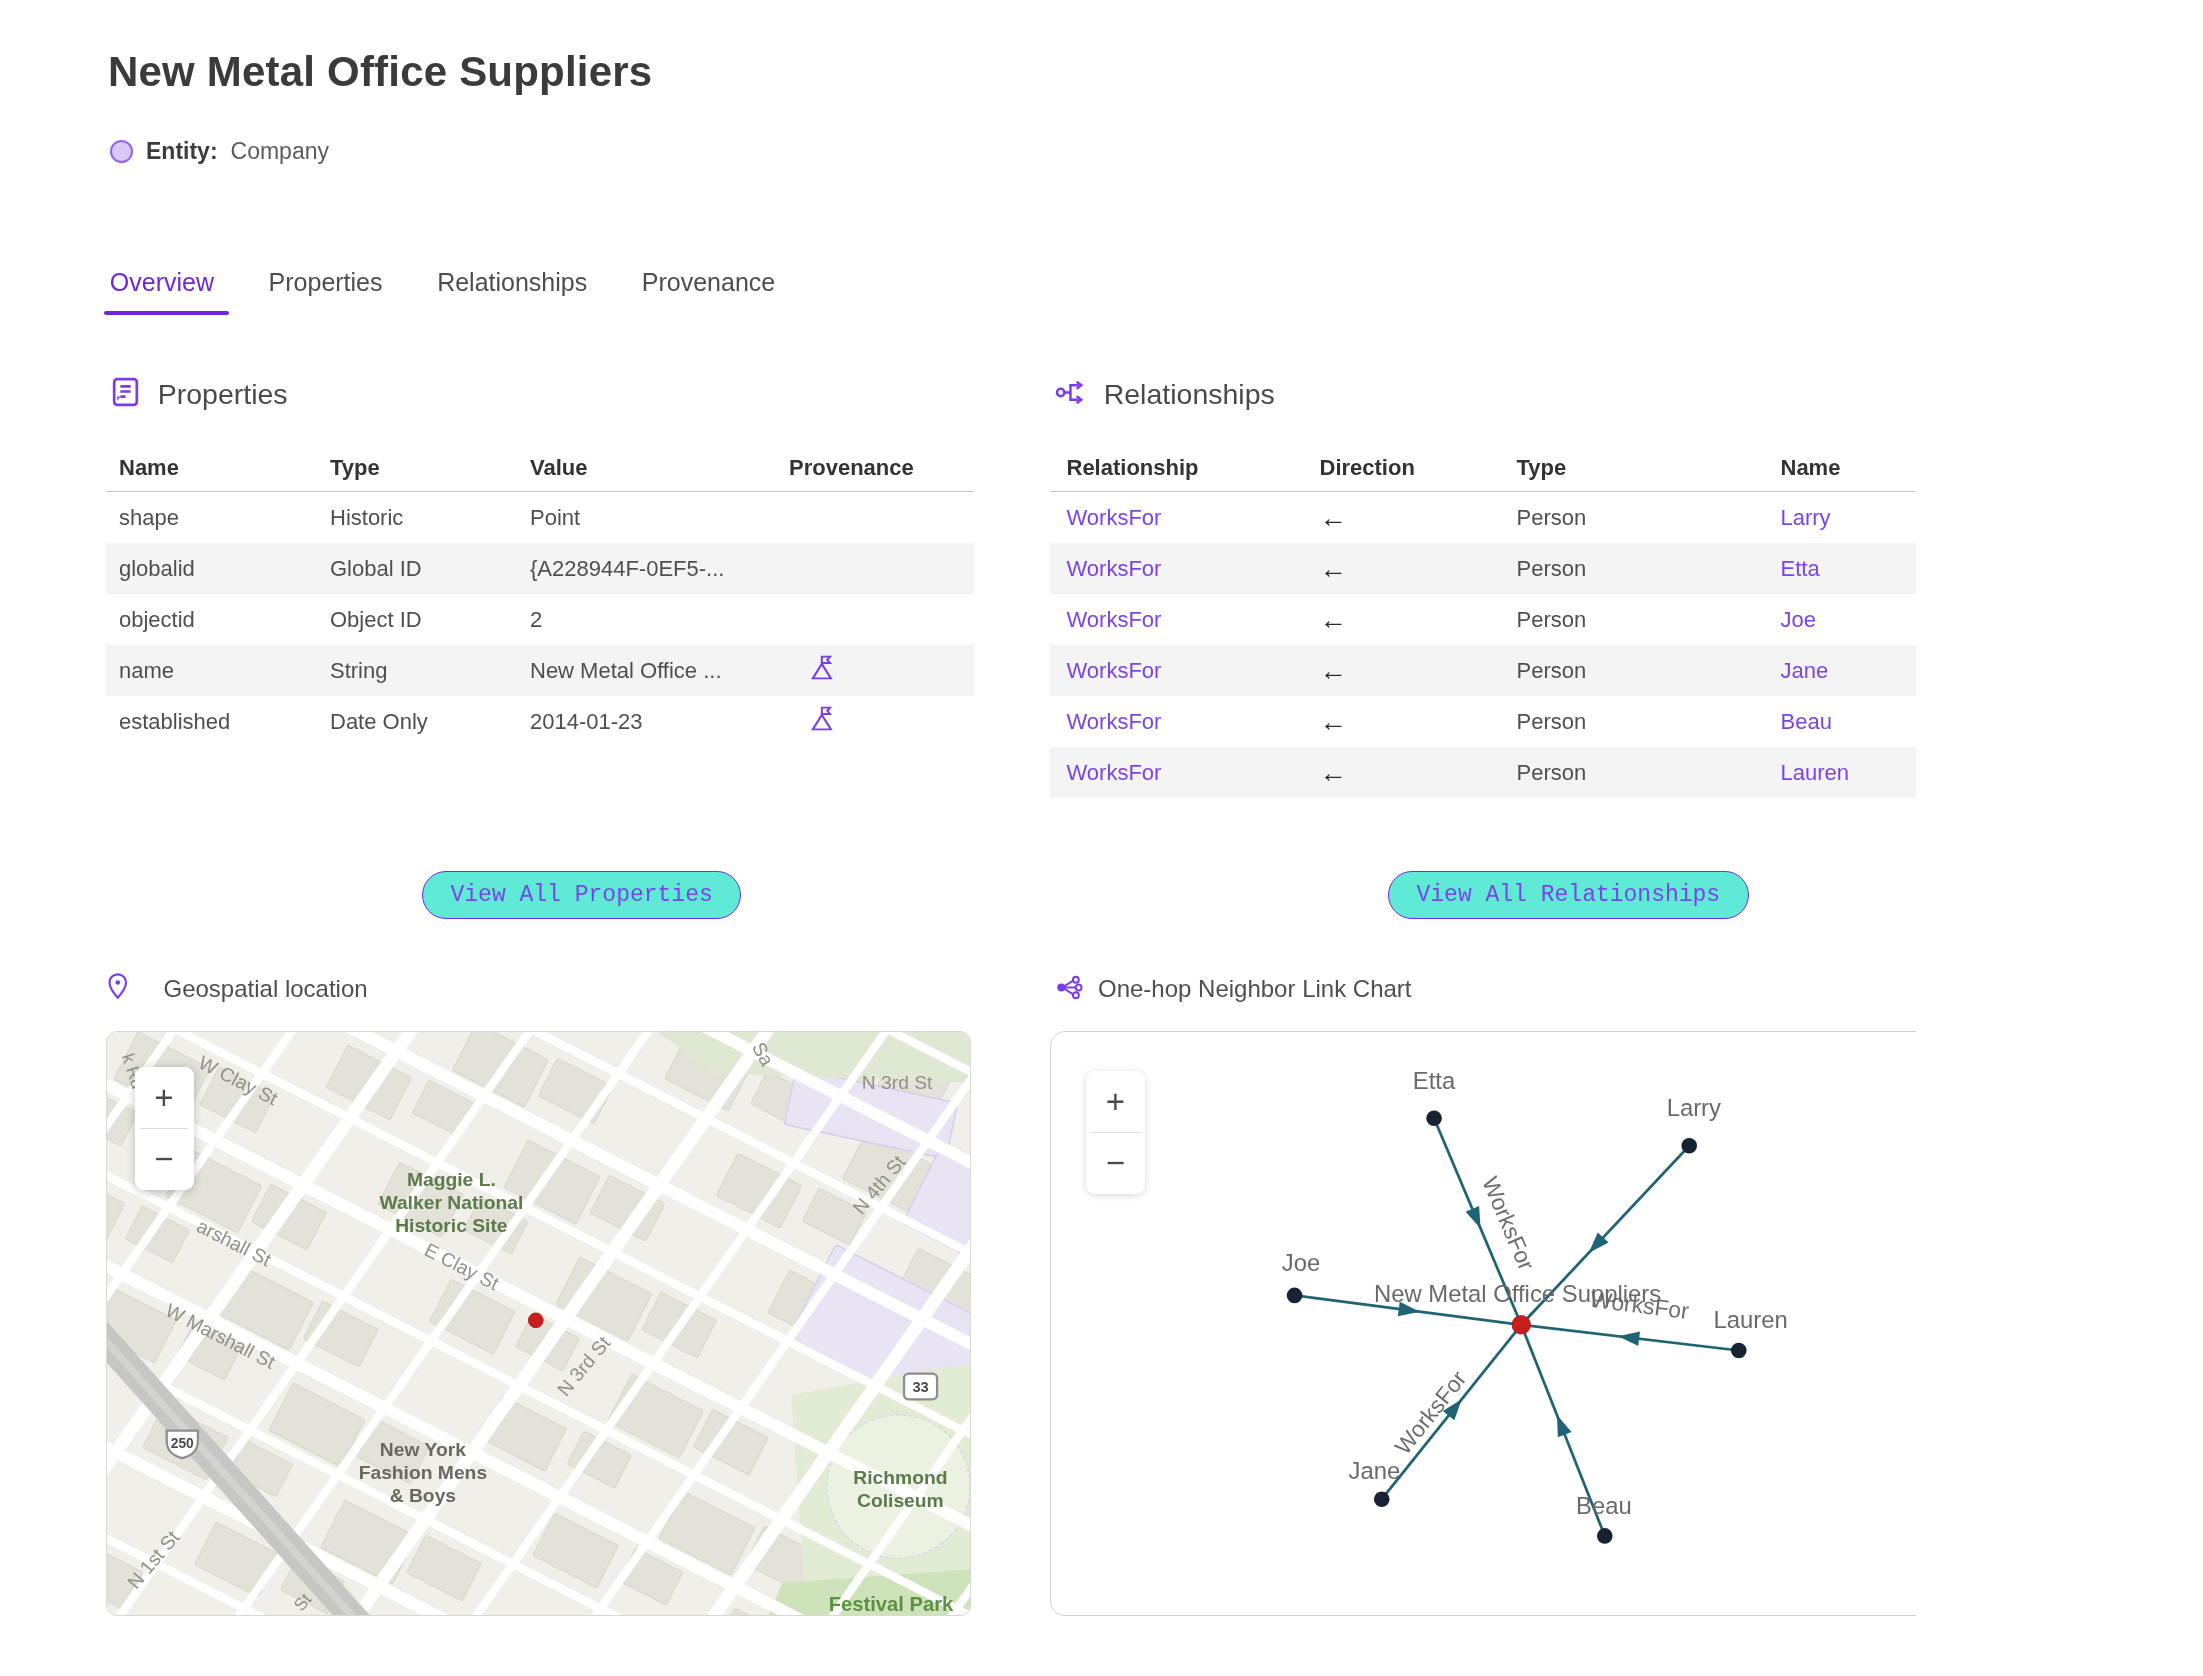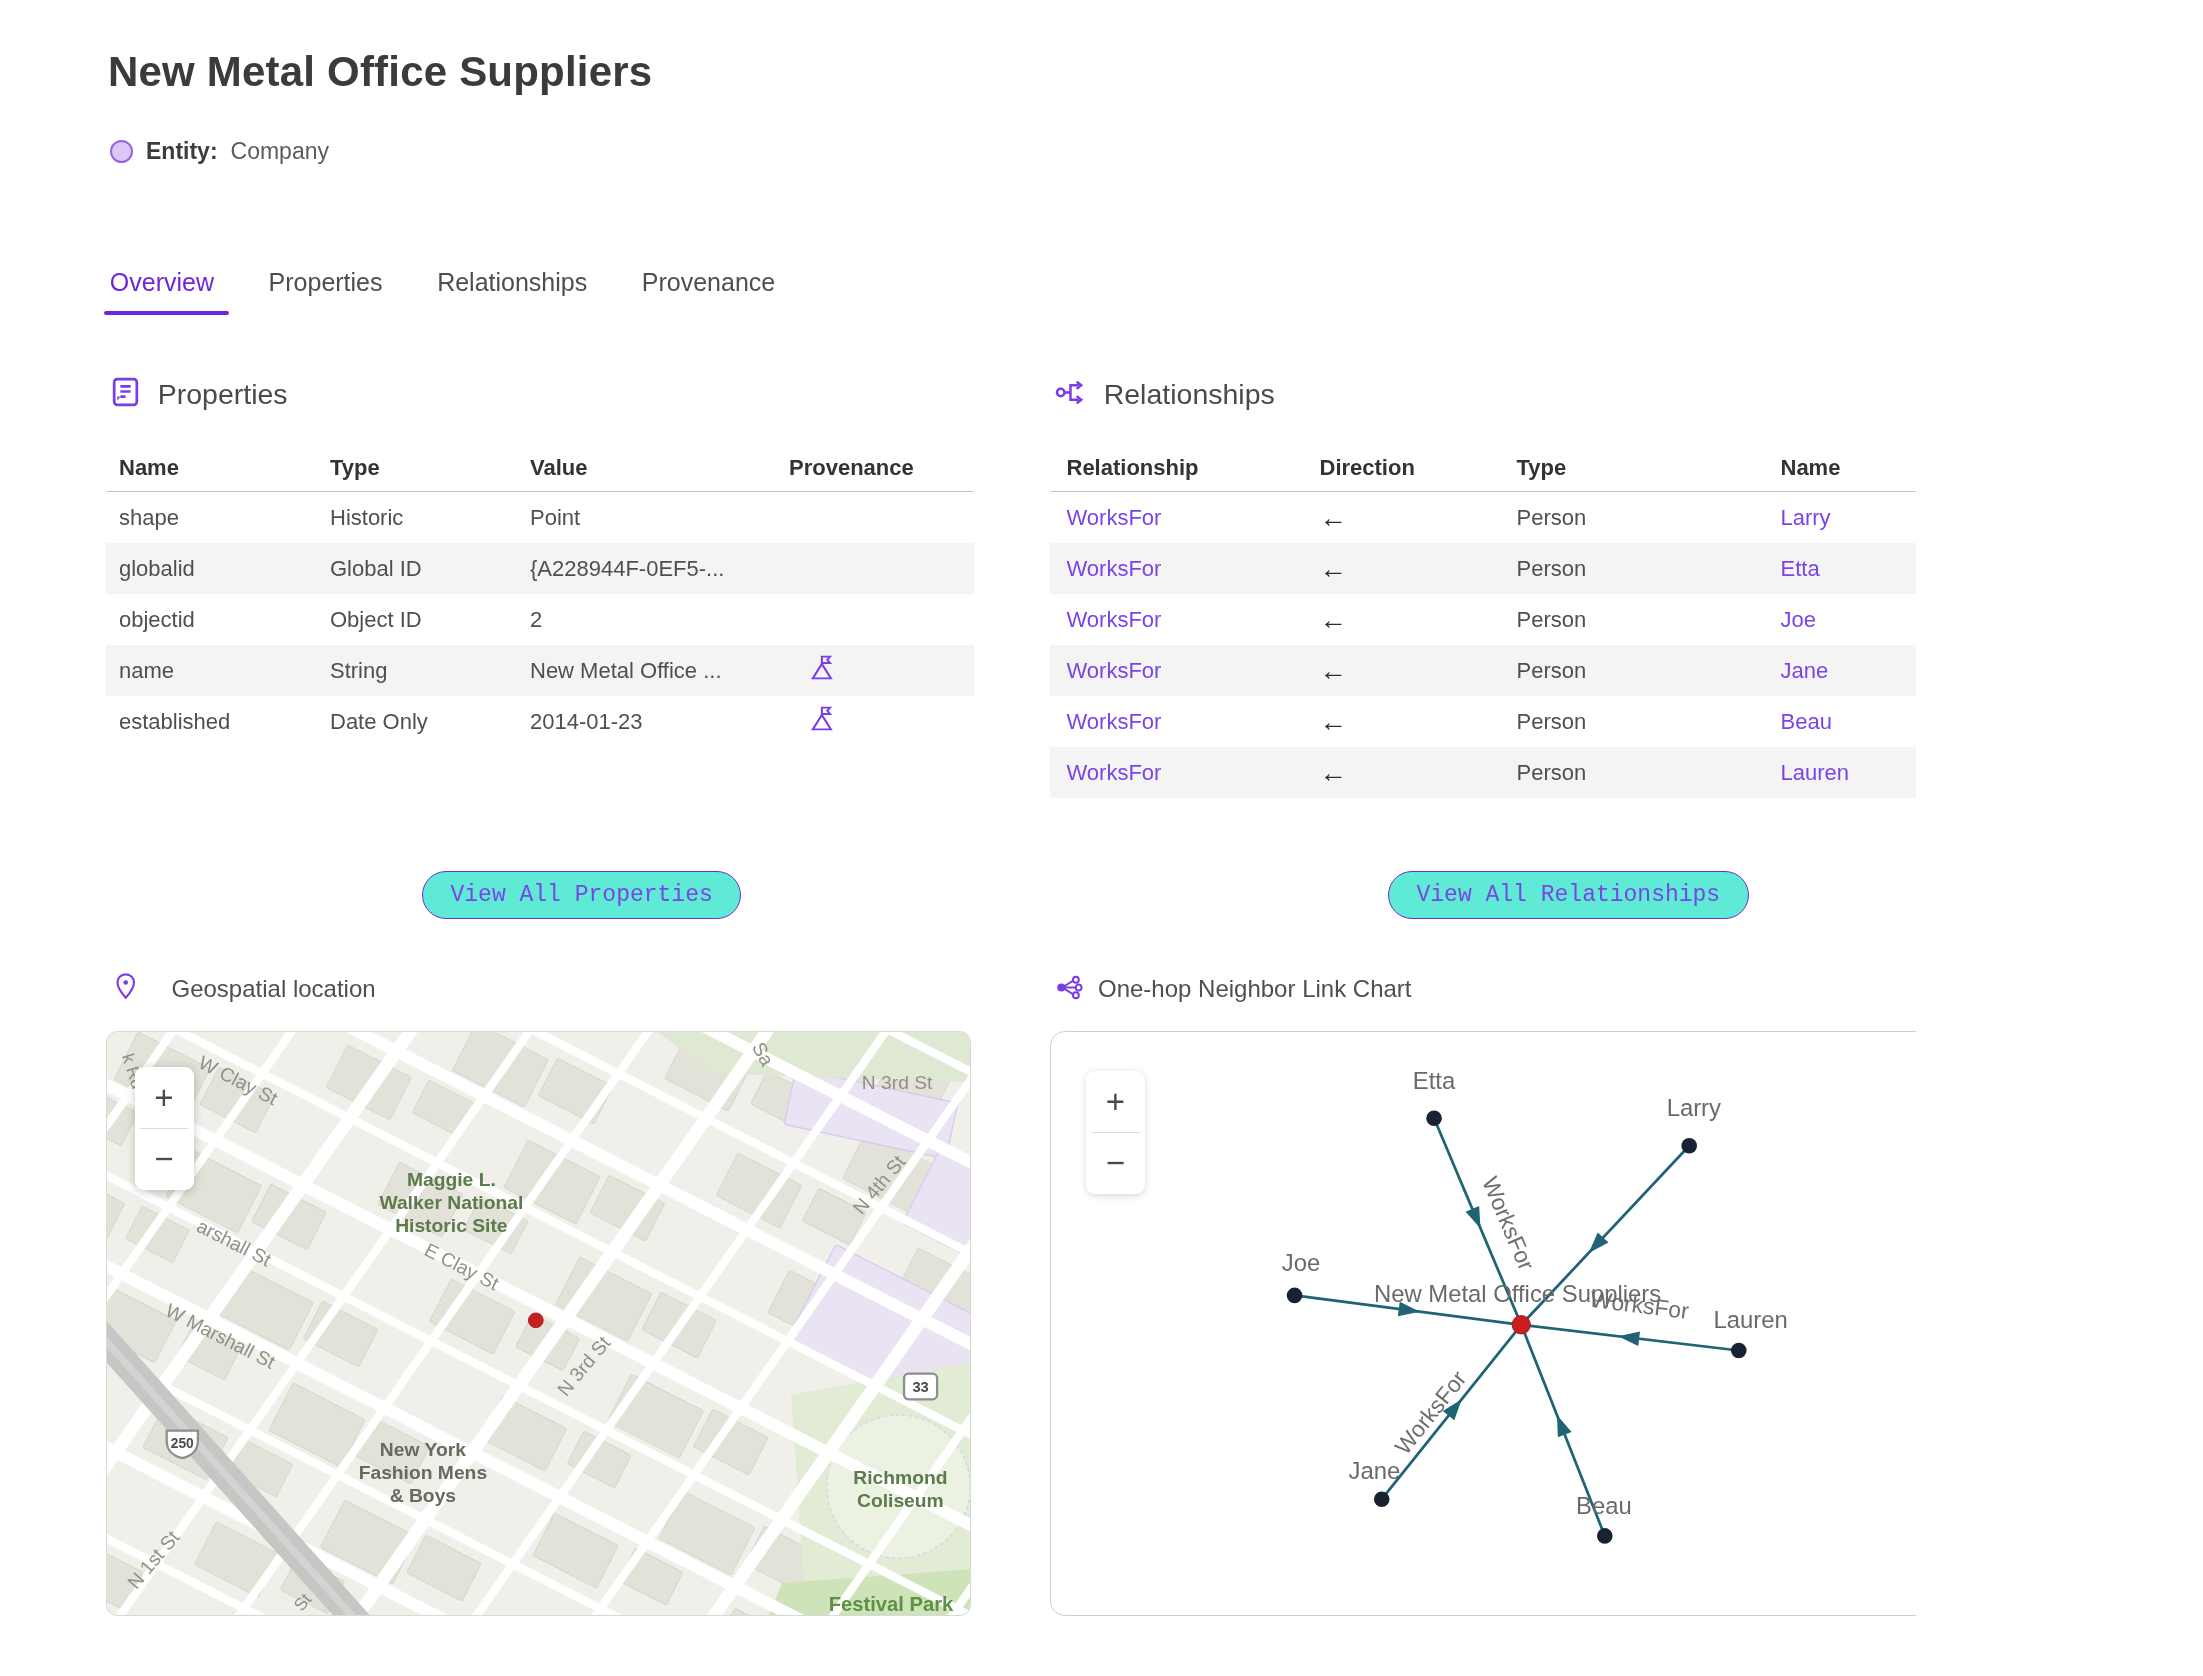--- a/index.html
+++ b/index.html
@@ -228,21 +228,21 @@
         <span class="dir-arrow">←</span>
         <span>Person</span>
         <span class="plink">Lauren</span>
       </div>
     </div>
   </div>
 
   <button class="pill pill-props">View All Properties</button>
   <button class="pill pill-rel">View All Relationships</button>
 
-  <div class="sub-head" style="left:112px; top:972px;gap:32px;">
+  <div class="sub-head" style="left:104px; top:972px;gap:32px;">
     <span>
       <svg width="27.5" height="31" viewBox="0 0 26 32" fill="none" stroke="#7a3ce8" stroke-width="2.2">
         <path d="M13 2.5 C8 2.5 4.5 6.3 4.5 10.8 C4.5 17 13 26.5 13 26.5 S21.5 17 21.5 10.8 C21.5 6.3 18 2.5 13 2.5 Z"></path>
         <circle cx="13" cy="10.8" r="2.4" fill="#7a3ce8" stroke="none"></circle>
       </svg>
     </span>
     <span class="t">Geospatial location</span>
   </div>
   <div class="sub-head" style="left:1054px; top:972px;">
     <span>

